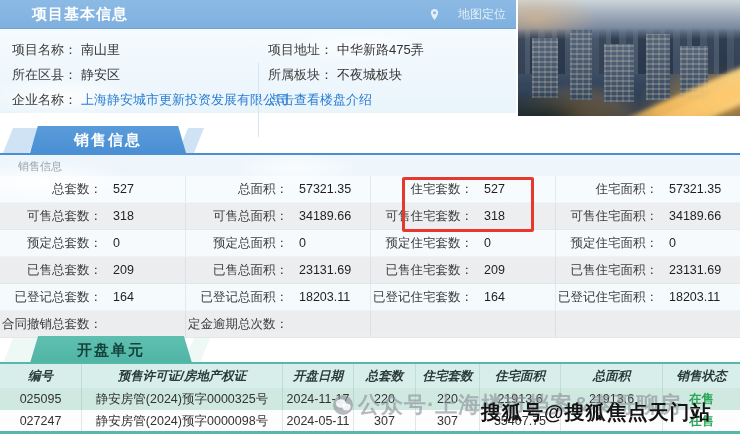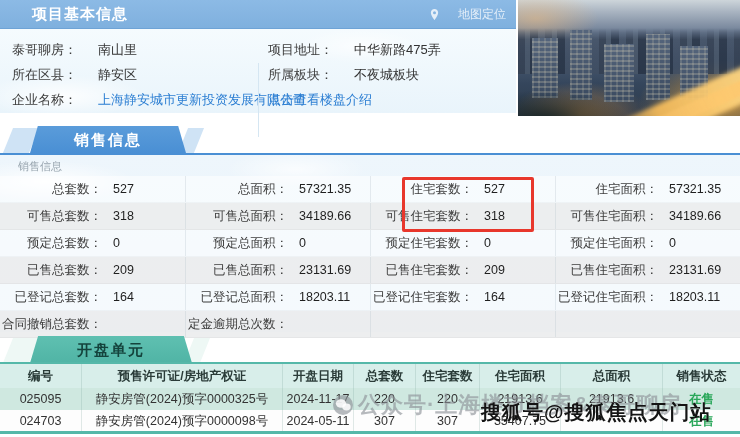--- a/index.html
+++ b/index.html
@@ -18,21 +18,21 @@
   .basic{position:absolute;left:0;top:29px;width:516px;height:84px;
     background:linear-gradient(180deg,#f5fbfe 0%,#e9f4fb 100%);}
   .basic::before{content:"";position:absolute;inset:0;
     background:radial-gradient(ellipse 120px 30px at 12% 80%,rgba(255,255,255,.9),transparent 70%),
                radial-gradient(ellipse 90px 25px at 70% 20%,rgba(255,255,255,.7),transparent 70%);}
   .bi-col{position:absolute;top:8px;font-size:13px;}
   .bi-col.left{left:12px;width:240px;}
   .bi-col.right{left:268px;width:240px;}
   .bi-row{height:25px;line-height:25px;white-space:nowrap;}
   .bi-label{color:#3c3c3c;}
-  .bi-value{color:#333;margin-left:21px;}
+  .bi-value{color:#333;margin-left:4px;}
   .blue-link{color:#2a7dd2;cursor:pointer;}
   .v-div{position:absolute;left:258px;top:34px;width:1px;height:74px;background:#d5e6f2;}
 
   
   .photo{position:absolute;left:518px;top:0;width:222px;height:116px;overflow:hidden;
     background:linear-gradient(180deg,#cdd5da 0%,#a9b4c1 10%,#6e7e95 28%,#4b5c75 48%,#35465c 72%,#2b3a4d 100%);}
   .ph-glow{position:absolute;inset:0;
     background:radial-gradient(ellipse 90px 40px at 8% 16%,rgba(235,185,125,.55),transparent 70%),
                radial-gradient(ellipse 120px 60px at 92% 88%,rgba(245,175,65,.8),transparent 70%),
                radial-gradient(ellipse 100px 45px at 28% 98%,rgba(235,155,60,.5),transparent 70%);}
@@ -88,21 +88,21 @@
   .sval{margin-left:11px;color:#1f1f1f;text-align:right;}
 
   .red-box{position:absolute;left:402px;top:177px;width:126px;height:49px;
     border:3px solid #e8372c;border-radius:2px;z-index:6;}
 
   
   .otable{position:absolute;left:0;top:364px;width:740px;font-size:12.5px;}
   .orow{display:grid;grid-template-columns:81px 201px 71px 62px 64px 81px 102px auto;}
   .orow > div{display:flex;align-items:center;justify-content:center;border-left:1px solid rgba(120,160,150,.22);white-space:nowrap;}
   .orow > div:first-child{border-left:none;}
-  .ohead{height:24px;background:#d8eeea;color:#2a3b38;font-weight:bold;}
+  .ohead{height:24px;background:#d8eeea;color:#2a3b38;font-weight:bold;font-style:italic;}
   .odata1{height:22px;background:#cfe8e0;color:#333;}
   .odata2{height:22px;background:#fdfdfd;color:#333;}
   .status{color:#2aa75a;font-weight:bold;}
 
   
   .wm-gray{position:absolute;left:332px;top:390px;z-index:8;display:flex;align-items:center;gap:2px;
     color:rgba(138,143,150,.62);font-size:22px;font-weight:bold;white-space:nowrap;letter-spacing:1px;}
   .wm-dark{position:absolute;left:481px;top:399px;z-index:9;color:#141414;font-size:20px;font-weight:bold;
     white-space:nowrap;letter-spacing:1px;text-shadow:0 0 1px rgba(255,255,255,.6);}
 </style>
@@ -117,21 +117,21 @@
       <svg width="11" height="13" viewBox="0 0 24 26">
         <path d="M12 1C7.6 1 4 4.6 4 9c0 5.8 8 16 8 16s8-10.2 8-16c0-4.4-3.6-8-8-8zm0 11.3A3.3 3.3 0 1 1 12 5.7a3.3 3.3 0 0 1 0 6.6z" fill="rgba(255,255,255,.78)"></path>
       </svg>
       <span>地图定位</span>
     </span>
   </div>
 
   <div class="basic">
     <div class="bi-col left">
       <div class="bi-row">
-        <span class="bi-label">泰哥聊房：</span><span class="bi-value">南山里</span>
+        <span class="bi-label">项目名称：</span><span class="bi-value">南山里</span>
       </div>
       <div class="bi-row">
         <span class="bi-label">所在区县：</span><span class="bi-value">静安区</span>
       </div>
       <div class="bi-row">
         <span class="bi-label">企业名称：</span><span class="bi-value blue-link">上海静安城市更新投资发展有限公司</span>
       </div>
     </div>
     <div class="v-div"></div>
     <div class="bi-col right">
@@ -304,21 +304,21 @@
       <div>025095</div>
       <div>静安房管(2024)预字0000325号</div>
       <div>2024-11-17</div>
       <div>220</div>
       <div>220</div>
       <div>21913.6</div>
       <div>21913.6</div>
       <div class="status">在售</div>
     </div>
     <div class="orow odata2">
-      <div>024703</div>
+      <div>027247</div>
       <div>静安房管(2024)预字0000098号</div>
       <div>2024-05-11</div>
       <div>307</div>
       <div>307</div>
       <div>35407.75</div>
       <div></div>
       <div class="status">在售</div>
     </div>
   </div>
   <div class="rule-teal-bottom"></div>

